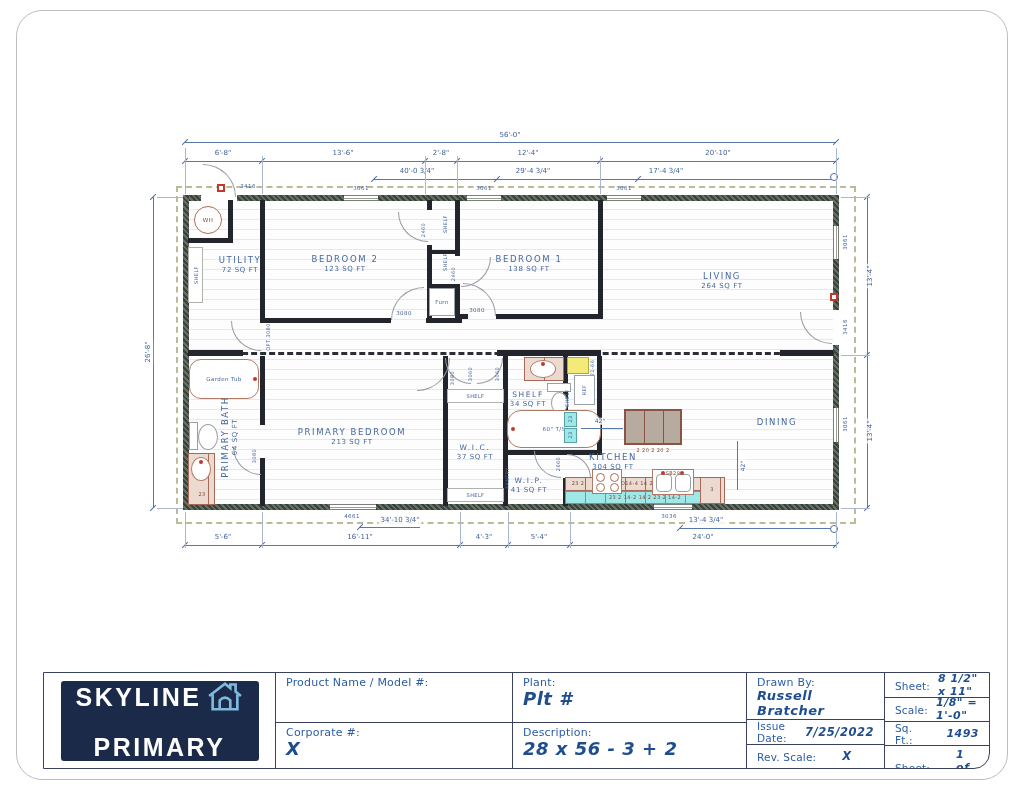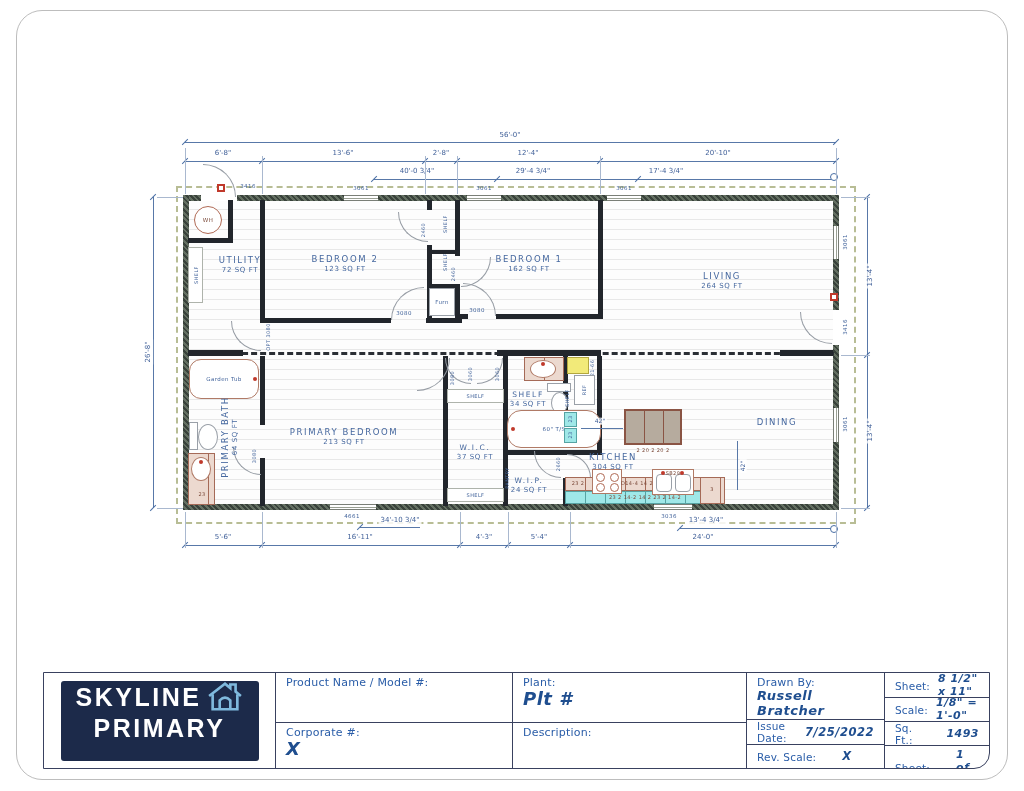--- a/index.html
+++ b/index.html
@@ -50,21 +50,21 @@
   .tcol{height:100%;border-right:1.5px solid #39415f;box-sizing:border-box;display:flex;flex-direction:column;}
   .tcol:last-child{border-right:none;}
   .trow{box-sizing:border-box;padding:3px 10px 2px 10px;}
   .trow+.trow{border-top:1.5px solid #39415f;}
   .tlab{font-size:11px;color:#2a5da8;letter-spacing:.2px;}
   .tval{font-size:18px;font-style:italic;font-weight:600;color:#1f4e8f;letter-spacing:.5px;line-height:1.15;}
   .tval.sm{font-size:13px;}
   .inline-row{display:flex;align-items:center;gap:8px;flex:1;}
   .inline-row .tval{font-size:12.5px;}
   #logo-cell{align-items:center;justify-content:center;display:flex;flex-direction:row;}
-  #logo-box{width:198px;height:80px;background:#1c2a4a;border-radius:3px;display:flex;flex-direction:column;align-items:center;justify-content:flex-start;}
+  #logo-box{width:198px;height:80px;background:#1c2a4a;border-radius:3px;display:flex;flex-direction:column;align-items:center;justify-content:space-between;}
   .logo-line{display:flex;align-items:center;gap:6px;}
   .logo-txt{font-family:"Liberation Sans",sans-serif;font-weight:bold;color:#fff;font-size:25px;letter-spacing:2.5px;line-height:1.05;}
 </style>
 </head>
 <body>
 
 <div id="page-border"></div>
 
 <div id="plan">
 
@@ -209,45 +209,45 @@
   <div class="rlab" style="left:240px;top:265px">
       <div>UTILITY</div>
       <div class="ar">72 SQ FT</div>
     </div>
   <div class="rlab" style="left:345px;top:264px">
       <div>BEDROOM 2</div>
       <div class="ar">123 SQ FT</div>
     </div>
   <div class="rlab" style="left:529px;top:264px">
       <div>BEDROOM 1</div>
-      <div class="ar">162 SQ FT</div>
+      <div class="ar">138 SQ FT</div>
     </div>
   <div class="rlab" style="left:722px;top:281px">
       <div>LIVING</div>
       <div class="ar">264 SQ FT</div>
     </div>
   <div class="rlab vert" style="left:230px;top:437px">
       <div>PRIMARY BATH</div>
       <div class="ar">64 SQ FT</div>
     </div>
-  <div class="rlab" style="left:344px;top:437px">
+  <div class="rlab" style="left:352px;top:437px">
       <div>PRIMARY BEDROOM</div>
       <div class="ar">213 SQ FT</div>
     </div>
   <div class="rlab" style="left:475px;top:453px;font-size:7.5px">
       <div>W.I.C.</div>
       <div class="ar">37 SQ FT</div>
     </div>
   <div class="rlab" style="left:528px;top:400px;font-size:7.5px">
       <div>SHELF</div>
       <div class="ar">34 SQ FT</div>
     </div>
   <div class="rlab" style="left:529px;top:486px;font-size:7.5px">
       <div>W.I.P.</div>
-      <div class="ar">24 SQ FT</div>
+      <div class="ar">41 SQ FT</div>
     </div>
   <div class="rlab" style="left:613px;top:462px">
       <div>KITCHEN</div>
       <div class="ar">304 SQ FT</div>
     </div>
   <div class="rlab" style="left:777px;top:423px">
       <div>DINING</div>
     </div>
   <div class="vtxt" style="left:507px;top:478px">PANTRY</div>
 
@@ -386,20 +386,21 @@
       <div class="tval">X</div>
     </div>
   </div>
   <div class="tcol" style="width:234px">
     <div class="trow" style="height:49px">
       <div class="tlab">Plant:</div>
       <div class="tval">Plt #</div>
     </div>
     <div class="trow" style="flex:1">
       <div class="tlab">Description:</div>
+      <div class="tval">28 x 56 - 3 + 2</div>
     </div>
   </div>
   <div class="tcol" style="width:138px">
     <div class="trow" style="height:46px">
       <div class="tlab">Drawn By:</div>
       <div class="tval sm">Russell Bratcher</div>
     </div>
     <div class="trow inline-row" style="height:24px">
       <span class="tlab" style="font-size:10.5px">Issue Date:</span>
       <span class="tval" style="font-size:11.5px">7/25/2022</span>

